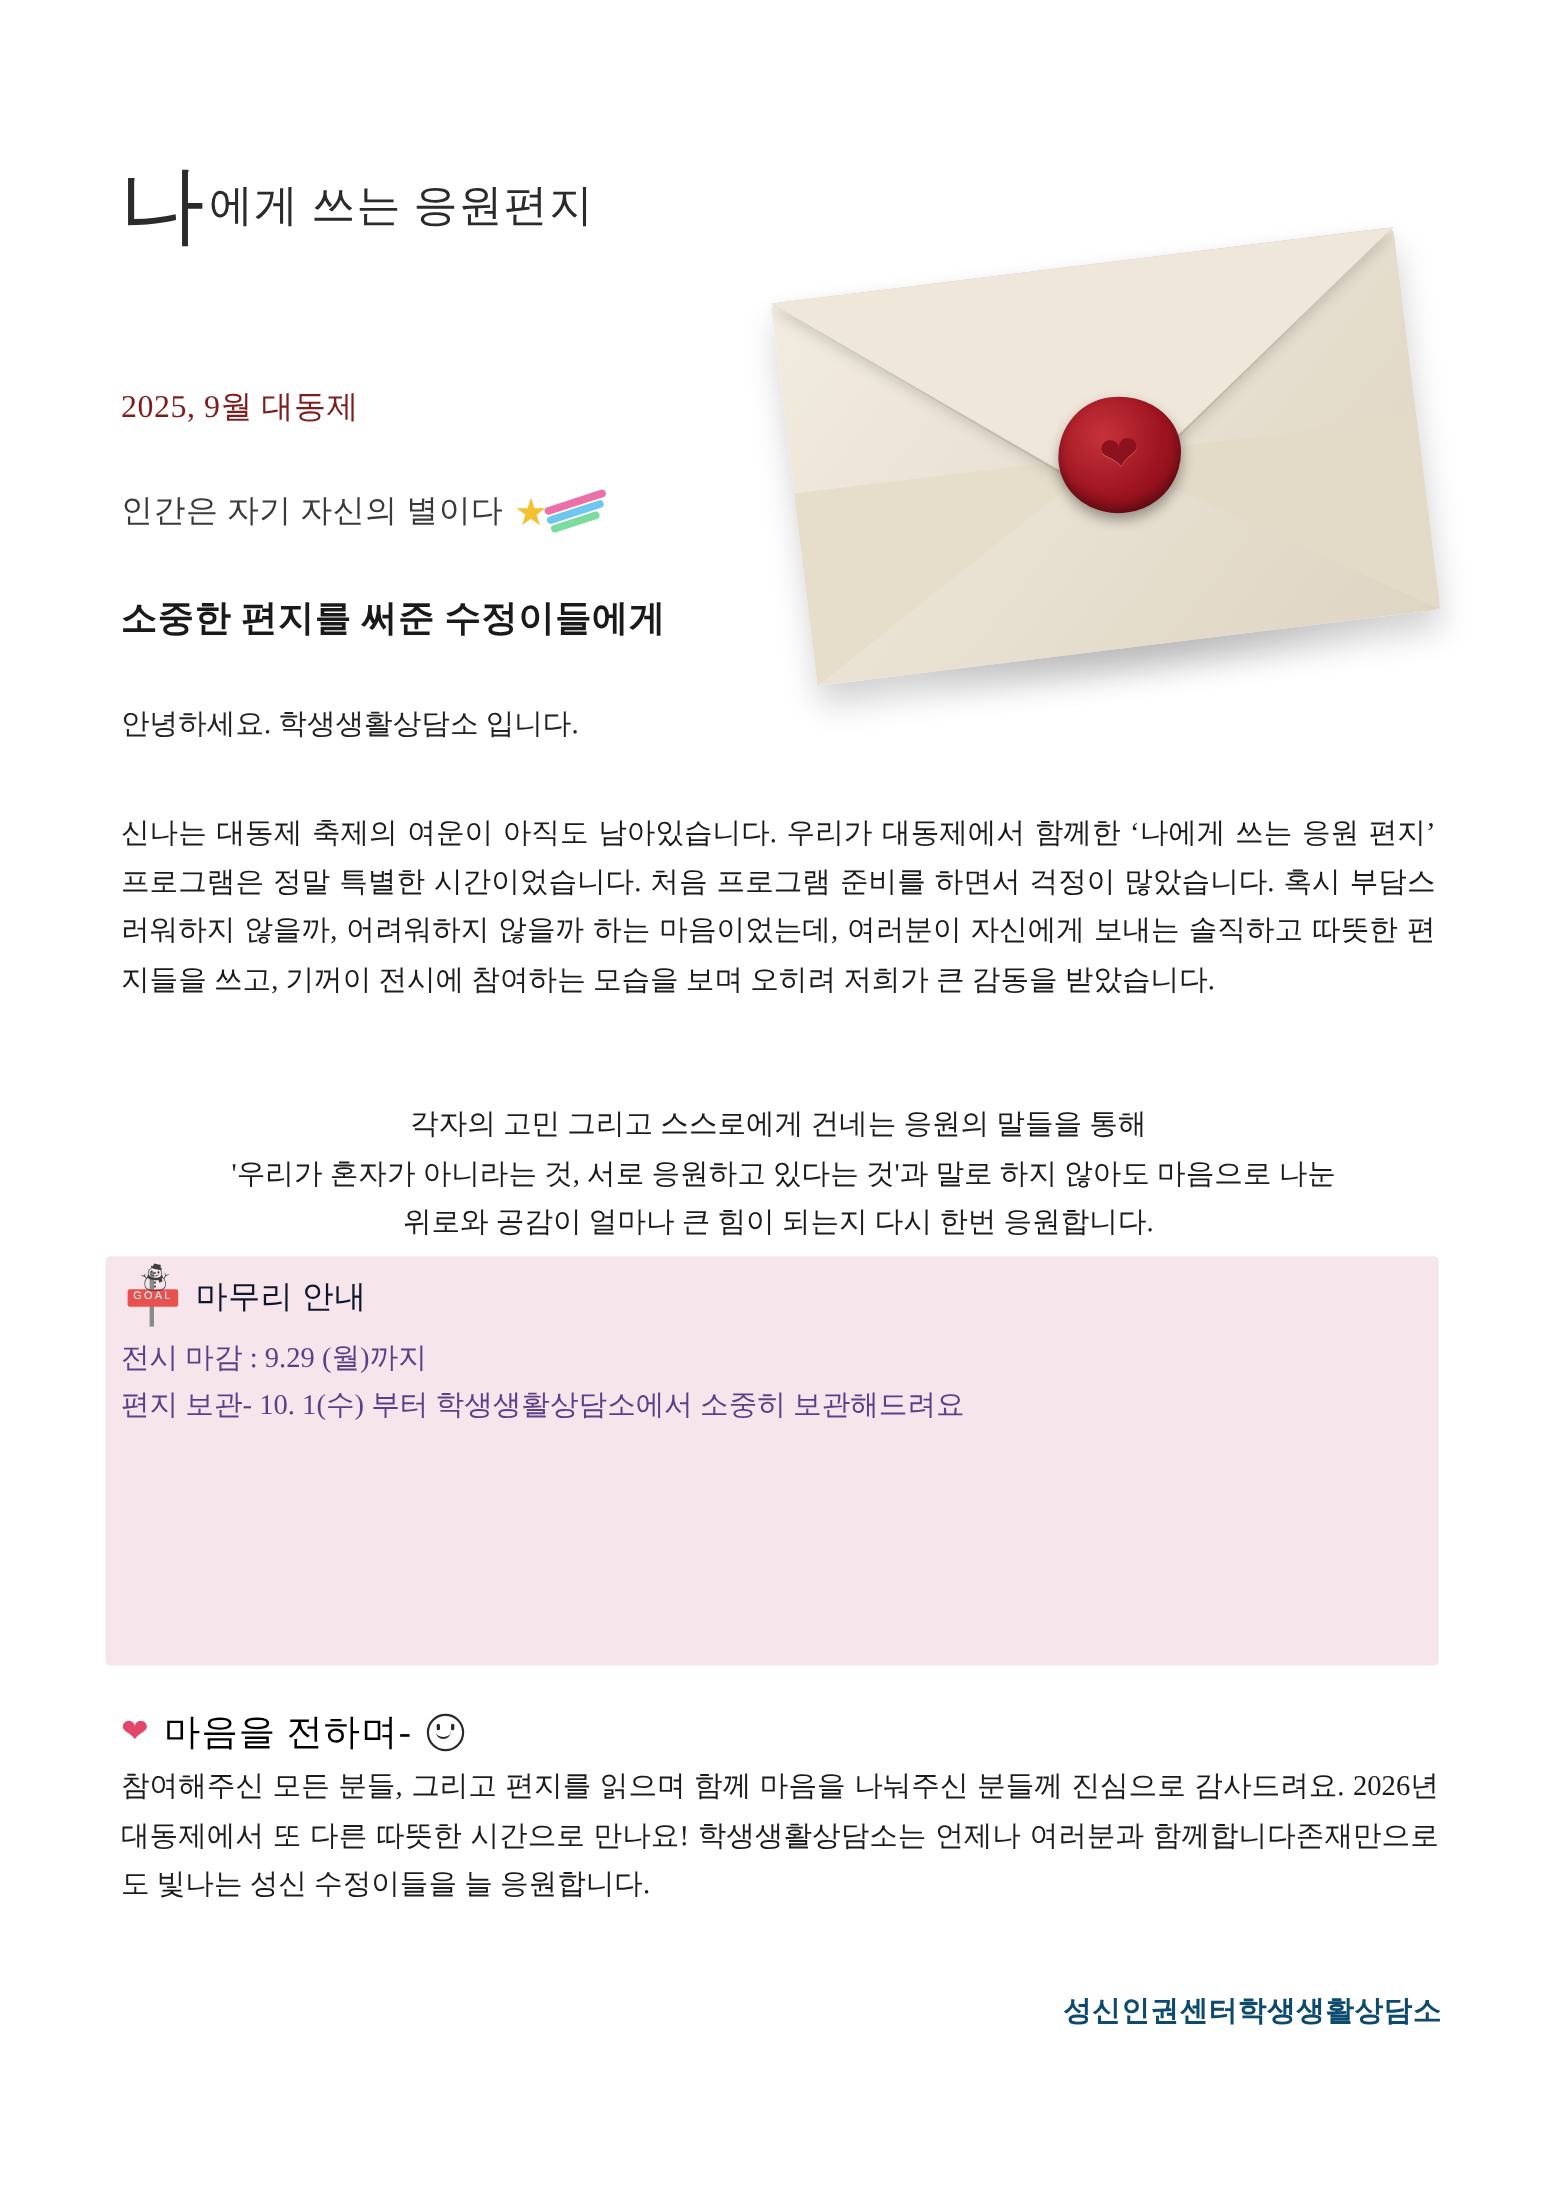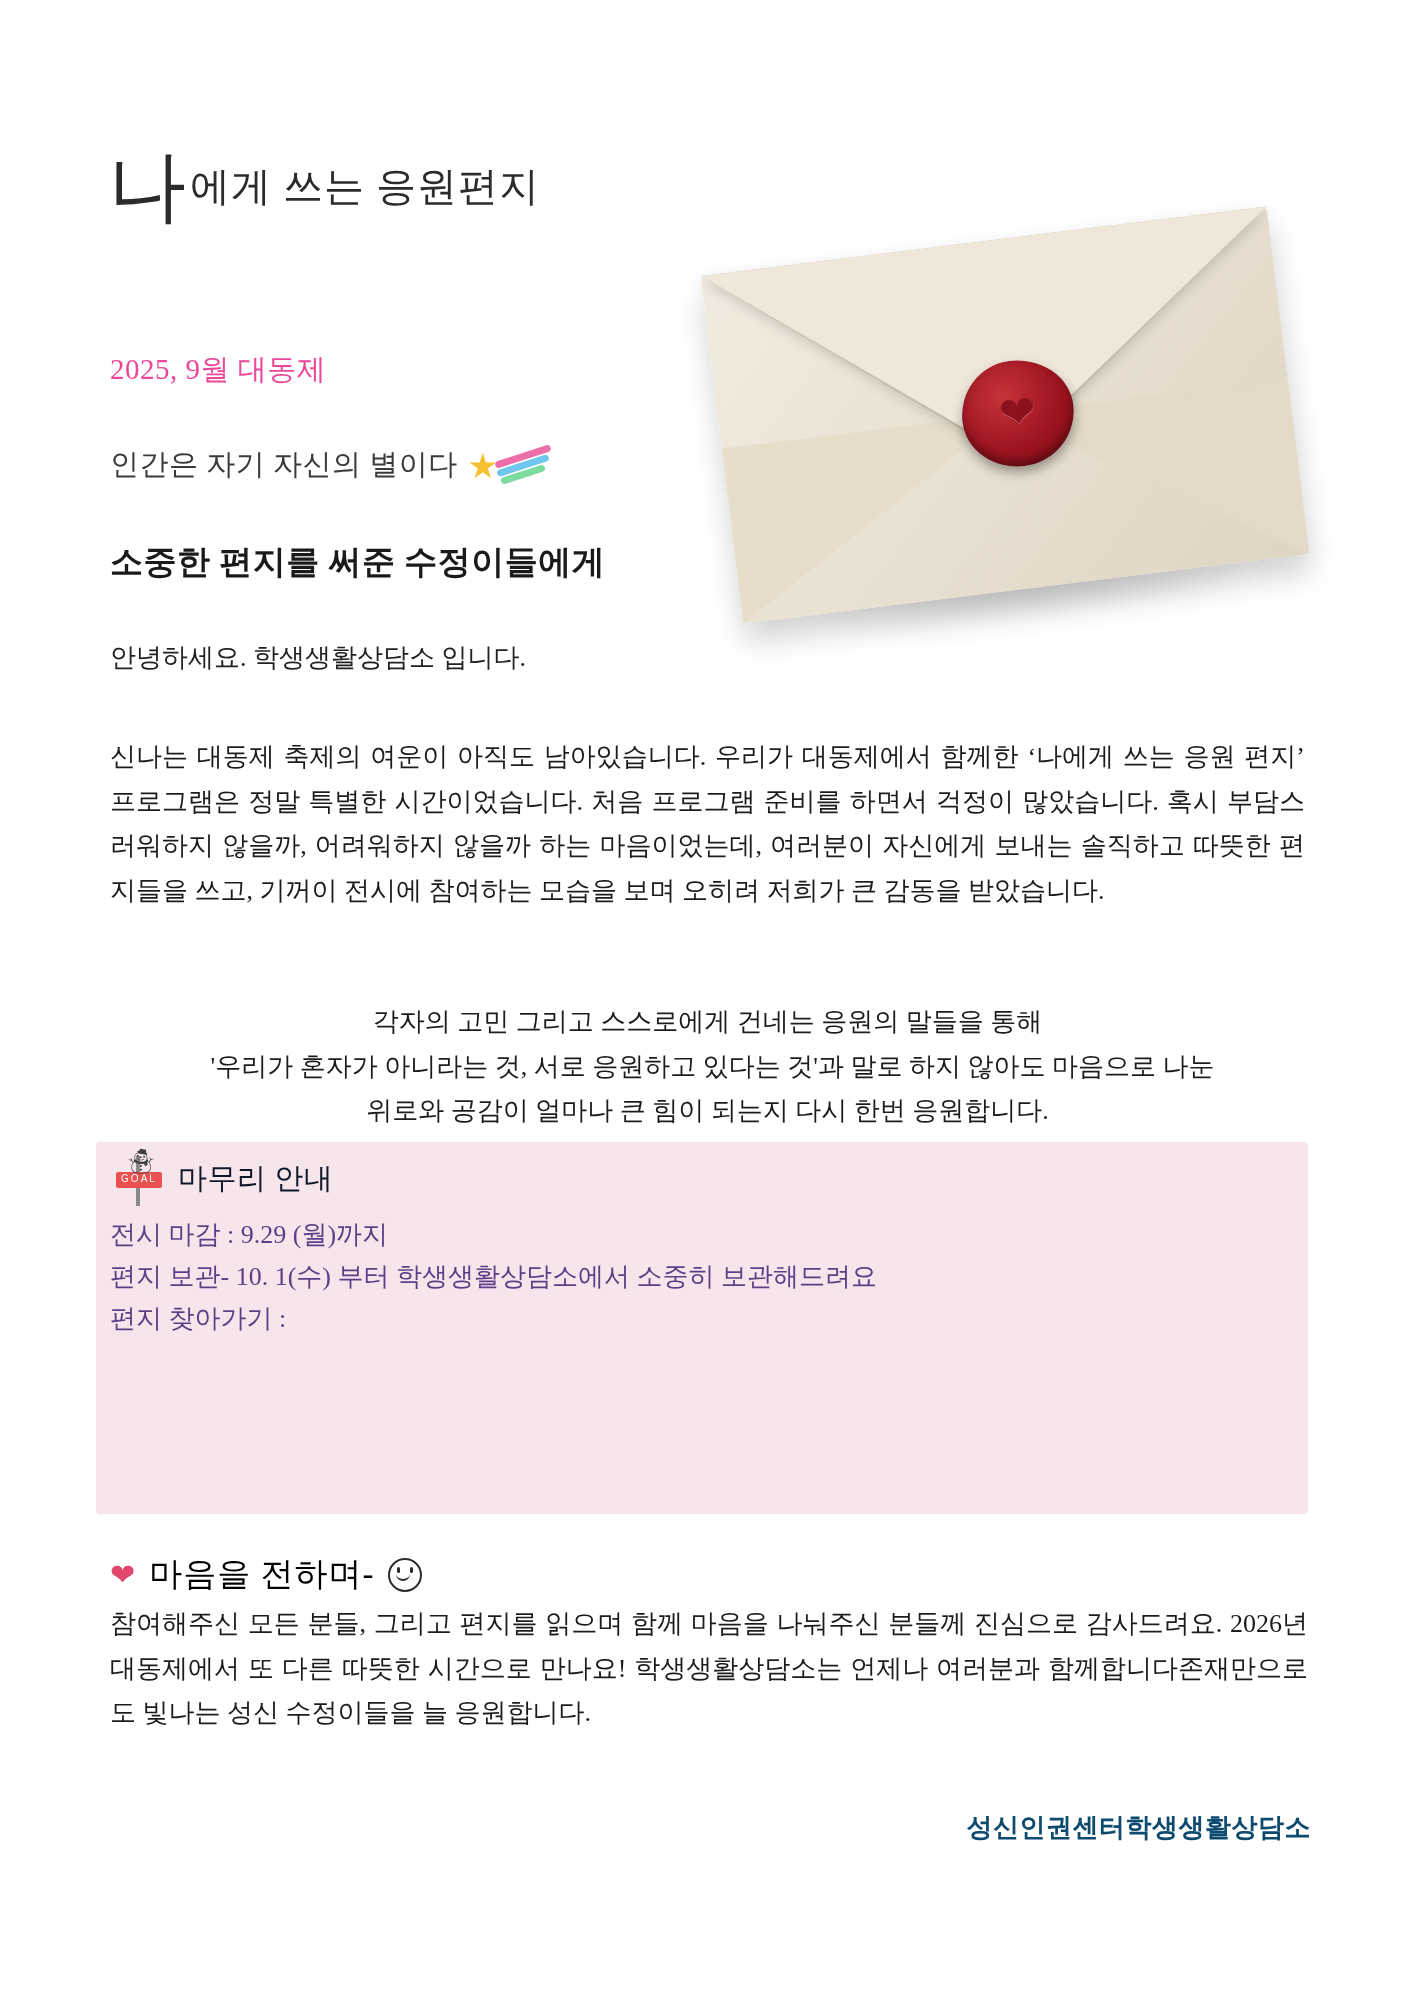--- a/index.html
+++ b/index.html
@@ -44,21 +44,21 @@
     padding-bottom: 10px;
     letter-spacing: 1px;
     white-space: nowrap;
   }
 
   .subtitle-date {
     position: absolute;
     left: 110px;
     top: 350px;
     font-size: 29px;
-    color: #ec4899;
+    color: #7f1d1d;
     letter-spacing: 0.5px;
   }
 
   .quote-row {
     position: absolute;
     left: 110px;
     top: 445px;
     display: flex;
     align-items: center;
     gap: 10px;
@@ -360,21 +360,20 @@
       <span class="goal-icon">
         <span class="pole"></span>
         <span class="flag"></span>
         <span class="flag-text">GOAL</span>
         <span class="person">☃</span>
       </span>
       <span class="notice-title">마무리 안내</span>
     </div>
     <div class="notice-line">전시 마감 : 9.29 (월)까지</div>
     <div class="notice-line">편지 보관- 10. 1(수) 부터  학생생활상담소에서 소중히 보관해드려요</div>
-    <div class="notice-line">편지 찾아가기 :</div>
   </div>
 
   <div class="closing-head">
     <span class="heart-icon">❤</span>
     <span class="closing-head-text">마음을 전하며-</span>
     <span class="smiley">
         <span class="mouth"></span>
       </span>
   </div>
 

